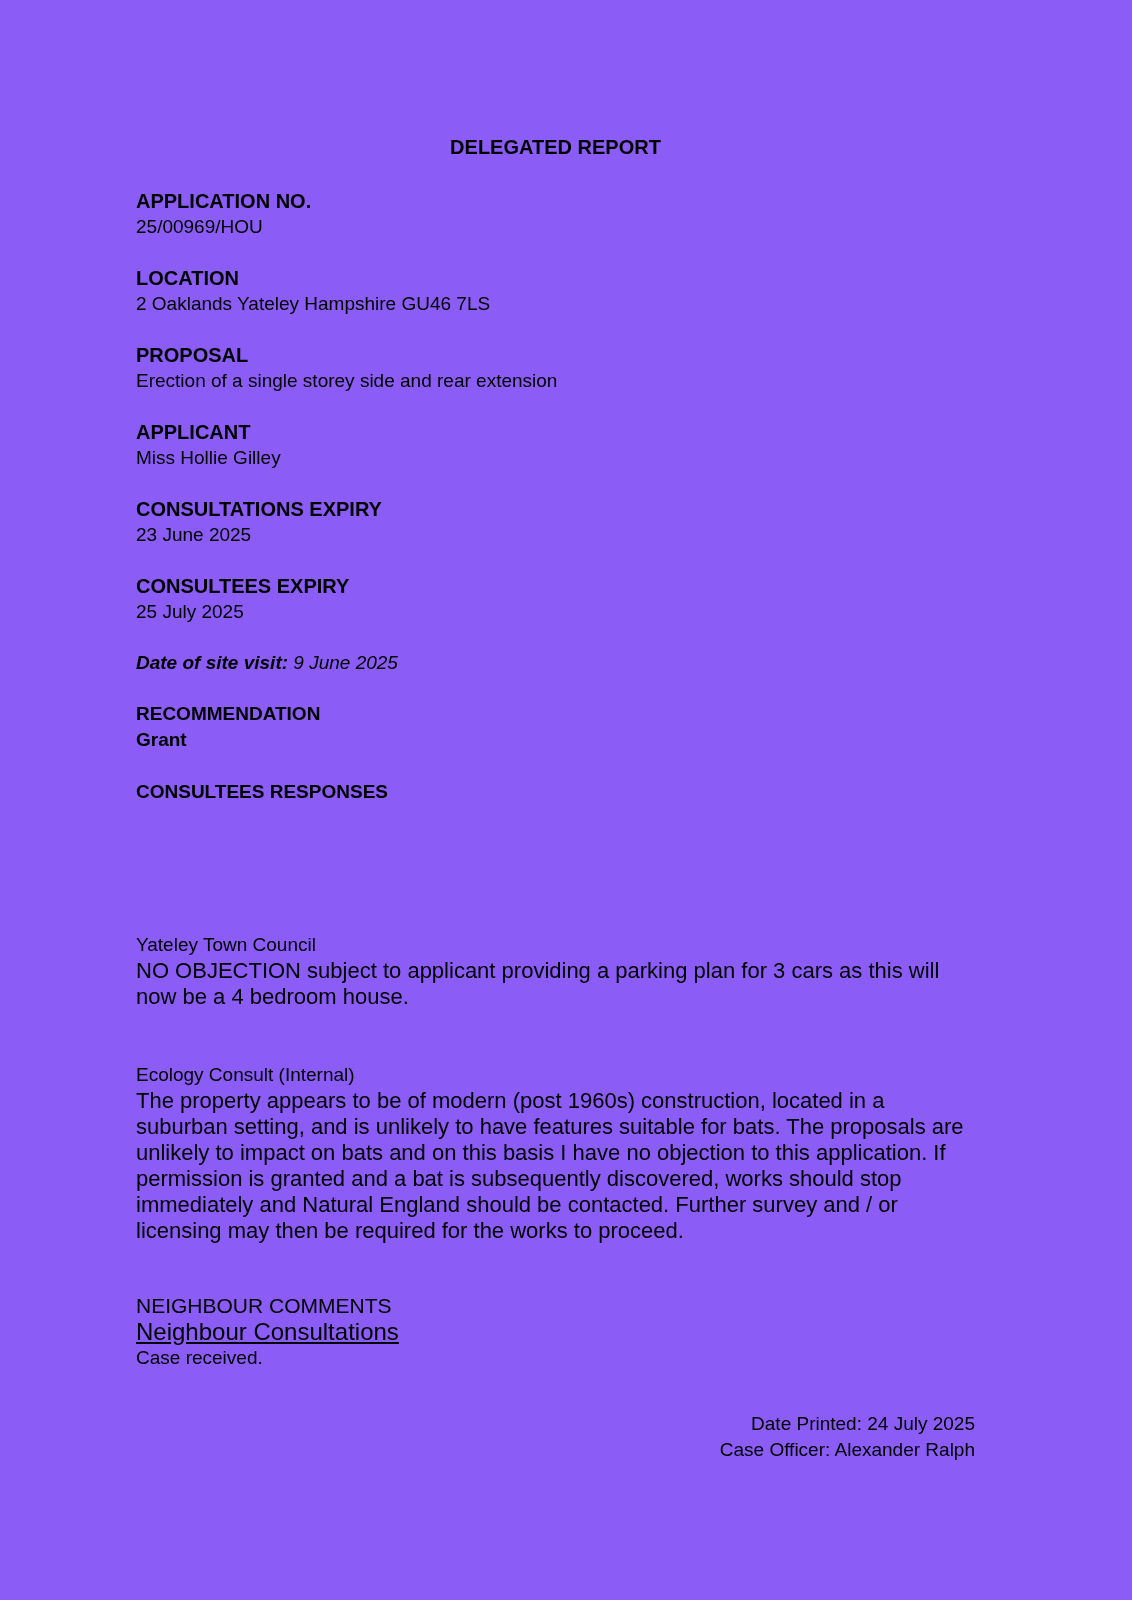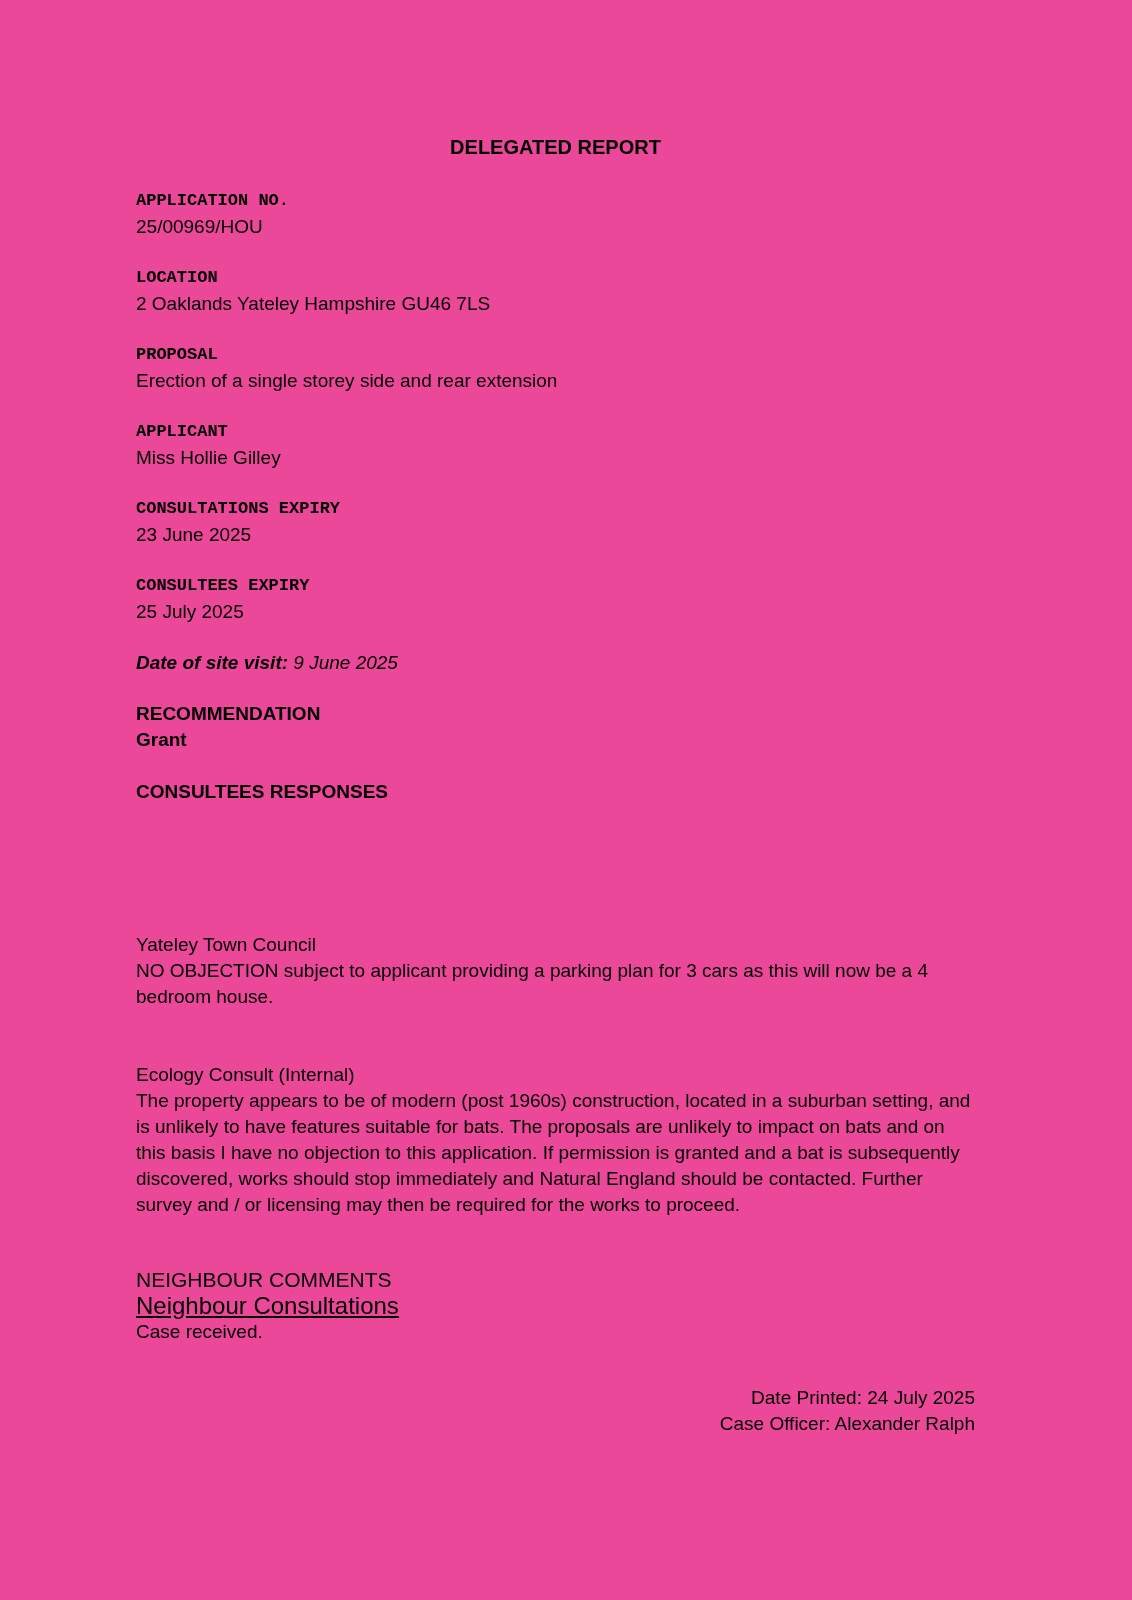--- a/index.html
+++ b/index.html
@@ -7,36 +7,35 @@
   body {
     width: 1132px;
     height: 1600px;
     font-family: "Liberation Sans", sans-serif;
     color: #000000;
     position: relative;
   }
   .page {
     width: 1132px;
     height: 1600px;
-    background: #ec4899;
+    background: #8b5cf6;
     padding: 134px 157px 0 136px;
   }
   .doc-title {
     font-size: 20px;
     font-weight: bold;
     text-align: center;
     line-height: 26px;
     margin-bottom: 28px;
   }
   .field-block { margin-bottom: 25px; }
   .field-label {
-    font-size: 17px;
+    font-size: 20px;
     font-weight: bold;
     line-height: 26px;
-    font-family: Liberation Mono, monospace;
   }
   .field-value {
     font-size: 19px;
     line-height: 26px;
   }
   .site-visit-line {
     font-size: 19px;
     line-height: 26px;
     margin-bottom: 25px;
     font-style: italic;
@@ -54,21 +53,21 @@
     line-height: 26px;
     margin-bottom: 127px;
   }
   .response-block-1 { margin-bottom: 52px; }
   .response-block-2 { margin-bottom: 49px; }
   .response-name {
     font-size: 19px;
     line-height: 26px;
   }
   .response-text {
-    font-size: 19px;
+    font-size: 22px;
     line-height: 26px;
   }
   .neighbour-block { margin-bottom: 40px; }
   .neighbour-heading {
     font-size: 21px;
     font-weight: normal;
     line-height: 26px;
   }
   .neighbour-subheading {
     font-size: 24px;

